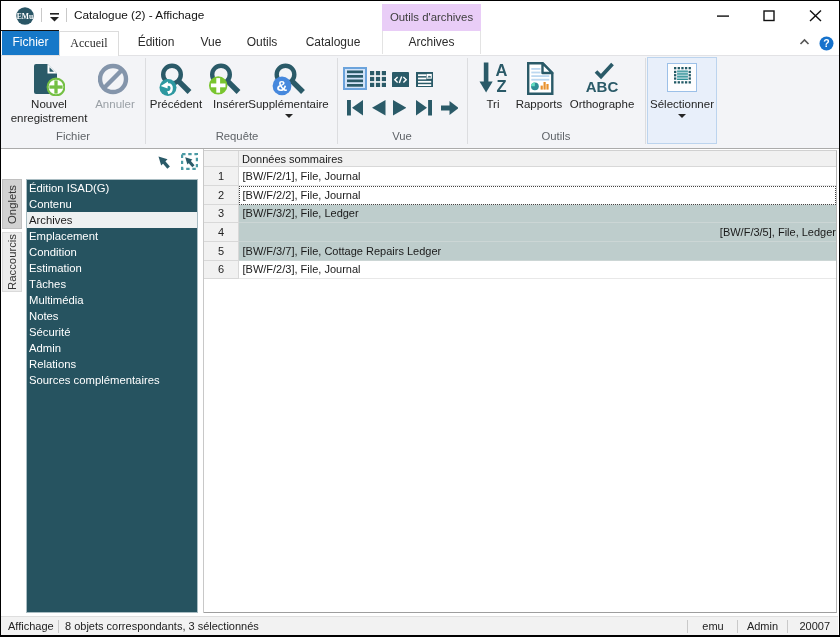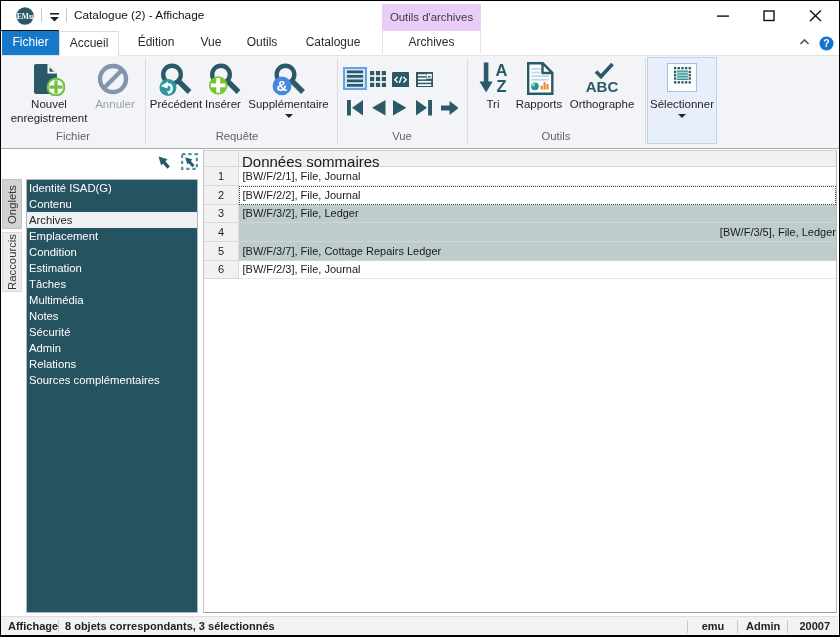--- a/index.html
+++ b/index.html
@@ -9,21 +9,21 @@
 #win .edge { position:absolute; background:#000; z-index:50; }
 .abs { position:absolute; }
 
 #titlebar { position:absolute; left:0; top:0; width:838px; height:30px; background:#fff; }
 #apptitle { position:absolute; left:74px; top:8px; font-size:11.8px; color:#111;text-align:right; }
 .tsep { position:absolute; top:8px; width:1px; height:14px; background:#c9c9c9; }
 #ctxlabel { position:absolute; left:382px; top:4px; width:99px; height:27px; background:#e9cdf7; color:#3c3c3c; text-align:center; line-height:27px; font-size:11.4px; }
 
 #fichiertopline { position:absolute; left:0; top:30px; width:59px; height:1px; background:#121212; }
 #tab-fichier { position:absolute; left:2px; top:31px; width:57px; height:24px; z-index:5; background:#1678c8; color:#fff; text-align:center; line-height:22px; font-size:12px; }
-#tab-accueil { position:absolute; left:59px; top:31px; width:60px; height:25px; background:#fff; border:1px solid #dcdcdc; border-bottom:none; z-index:5; color:#2b2b2b; text-align:center; line-height:22px; font-size:12px; }
+#tab-accueil { position:absolute; left:59px; top:31px; width:60px; height:25px; background:#fff; border:1px solid #dcdcdc; border-bottom:none; z-index:5; color:#2b2b2b; text-align:center; line-height:22px; font-size:12px;font-family:Liberation Serif, serif; }
 .tab { position:absolute; top:31px; height:23px; line-height:22px; color:#2b2b2b; text-align:center; font-size:12px; }
 #tab-archives { position:absolute; left:382px; top:31px; width:99px; height:23px; background:#fff; border-left:1px solid #e3e3e3; border-right:1px solid #e3e3e3; color:#2b2b2b; text-align:center; line-height:22px; font-size:12px; }
 
 #ribbon { position:absolute; left:0; top:55px; width:840px; height:94px; background:#f3f4f7; border-top:1px solid #e2e2e5; border-bottom:1px solid #ababab; }
 .gsep { position:absolute; top:58px; width:1px; height:86px; background:#dcdde0; }
 .glabel { position:absolute; top:129.5px; font-size:11.3px; color:#5f6368; text-align:center; }
 .blabel { position:absolute; font-size:11.5px; color:#252525; text-align:center; white-space:nowrap; }
 .dmark { position:absolute; width:0; height:0; border-left:4px solid transparent; border-right:4px solid transparent; border-top:4px solid #252525; }
 
 #content { position:absolute; left:0; top:149px; width:838px; height:467px; background:#fff; }
@@ -32,21 +32,21 @@
 #panel { position:absolute; left:26px; top:30px; width:172px; height:434px; background:#265360; border:1px solid #a9bcc2; }
 .prow { height:16px; line-height:16px; color:#fff; padding-left:2px; font-size:11.3px; white-space:nowrap; }
 .prow.sel { background:#eef1f1; color:#1d1d1d; }
 #vsplit { position:absolute; left:203px; top:0px; width:1px; height:464px; background:#c8c8c8; }
 
 #tablewrap { position:absolute; left:204px; top:1px; width:633px; height:463px; background:#fff; border-top:1px solid #d0d0d0; border-right:1px solid #b9b9b9; border-bottom:1px solid #9e9e9e; }
 .rnum { position:absolute; left:0; width:35px; background:#f1f1f1; border-right:1px solid #d8d8d8; border-bottom:1px solid #d8d8d8; text-align:center; font-size:11px; color:#222; }
 .trow { position:absolute; left:35px; width:597px; padding-left:3.5px; border-bottom:1px solid #e8e8e8; font-size:11px; color:#1a1a1a; white-space:nowrap; }
 .selrow { background:#becdcc; border-bottom-color:#ccd6d5; }
 
-#statusbar { position:absolute; left:0; top:616px; width:838px; height:22px; background:#f2f2f2; border-top:1px solid #dedede; font-size:11px; color:#222;font-weight:bold; }
+#statusbar { position:absolute; left:0; top:616px; width:838px; height:22px; background:#f2f2f2; border-top:1px solid #dedede; font-size:11px; color:#222; }
 .ssep { position:absolute; top:3px; width:1px; height:13px; background:#c9c9c9; }
 </style>
 </head>
 <body>
 <div id="win">
   <div class="edge" style="left:0; top:0; width:840px; height:1px;"></div>
   <div class="edge" style="left:0; top:635px; width:840px; height:2px;"></div>
   <div class="edge" style="left:0; top:0; width:1px; height:637px;"></div>
   <div class="edge" style="left:839px; top:0; width:1px; height:637px;"></div>
 
@@ -126,21 +126,21 @@
     </g>
   </svg>
   <div class="blabel" style="left:146px; top:98px; width:60px;">Précédent</div>
   <svg class="abs" style="left:205px; top:62px;" width="38" height="36" viewBox="0 0 38 36">
     <circle cx="16" cy="12.5" r="8.8" fill="none" stroke="#2a5a68" stroke-width="4.4"></circle>
     <line x1="22.3" y1="18.8" x2="33.5" y2="30" stroke="#2a5a68" stroke-width="5.4"></line>
     <circle cx="13.2" cy="23.4" r="9.2" fill="#79c52f"></circle>
     <rect x="5.9" y="21.5" width="14.6" height="3.8" fill="#fff"></rect>
     <rect x="11.3" y="16.1" width="3.8" height="14.6" fill="#fff"></rect>
   </svg>
-  <div class="blabel" style="left:193px; top:98px; width:60px;">Insérer</div>
+  <div class="blabel" style="left:193px; top:98px; width:76px;">Insérer</div>
   <svg class="abs" style="left:269px; top:62px;" width="38" height="36" viewBox="0 0 38 36">
     <circle cx="16.5" cy="12.5" r="8.8" fill="none" stroke="#2a5a68" stroke-width="4.4"></circle>
     <line x1="22.8" y1="18.8" x2="34" y2="30" stroke="#2a5a68" stroke-width="5.4"></line>
     <circle cx="13" cy="23.9" r="9.4" fill="#4688dd"></circle>
     <text x="13" y="29.4" font-size="15" font-weight="bold" fill="#fff" text-anchor="middle">&amp;</text>
   </svg>
   <div class="blabel" style="left:246px; top:98px; width:85px;">Supplémentaire</div>
   <div class="dmark" style="left:284.5px; top:114px;"></div>
 
   <div class="abs" style="left:343px; top:67px; width:24px; height:23px; background:#d2e3f8; border:2px solid #6ba3dc;"></div>
@@ -272,39 +272,39 @@
       <path d="M4.2 4.2 L11.4 6.4 L6.4 11.4 Z" fill="#2a5a68"></path>
       <line x1="7.4" y1="7.4" x2="12.4" y2="13.2" stroke="#2a5a68" stroke-width="3"></line>
     </svg>
     <div class="vtab" style="top:30px; height:50px; background:#d2d2d2; border:1px solid #c0c0c0;">
         <span>Onglets</span>
       </div>
     <div class="vtab" style="top:83px; height:60px; background:#ececec; border:1px solid #dadada;">
         <span>Raccourcis</span>
       </div>
     <div id="panel">
-      <div class="prow">Identité ISAD(G)</div>
+      <div class="prow">Édition ISAD(G)</div>
       <div class="prow">Contenu</div>
       <div class="prow sel">Archives</div>
       <div class="prow">Emplacement</div>
       <div class="prow">Condition</div>
       <div class="prow">Estimation</div>
       <div class="prow">Tâches</div>
       <div class="prow">Multimédia</div>
       <div class="prow">Notes</div>
       <div class="prow">Sécurité</div>
       <div class="prow">Admin</div>
       <div class="prow">Relations</div>
       <div class="prow">Sources complémentaires</div>
     </div>
     <div id="vsplit"></div>
     <div id="tablewrap">
       <div class="abs" style="left:0; top:0; width:632px; height:16px; background:#f1f1f1; border-bottom:1px solid #d8d8d8;"></div>
       <div class="rnum" style="top:0; height:16px;"></div>
-      <div class="abs" style="left:38px; top:1.5px; font-size:15px;">Données sommaires</div>
+      <div class="abs" style="left:38px; top:1.5px; font-size:11px;">Données sommaires</div>
       <div class="rnum" style="top:16px; height:19px; line-height:18px;">1</div>
       <div class="trow" style="top:16px; height:19px; line-height:18px;">[BW/F/2/1], File, Journal</div>
       <div class="rnum" style="top:35px; height:19px; line-height:18px;">2</div>
       <div class="trow" style="top:35px; height:19px; line-height:18px; outline:1px dotted #444; outline-offset:-1px;">[BW/F/2/2], File, Journal</div>
       <div class="rnum" style="top:54px; height:18px; line-height:17px;">3</div>
       <div class="trow selrow" style="top:54px; height:18px; line-height:17px;">[BW/F/3/2], File, Ledger</div>
       <div class="rnum" style="top:72px; height:19px; line-height:18px;">4</div>
       <div class="trow selrow" style="top:72px; height:19px; line-height:18px;text-align:right;">[BW/F/3/5], File, Ledger</div>
       <div class="rnum" style="top:91px; height:19px; line-height:18px;">5</div>
       <div class="trow selrow" style="top:91px; height:19px; line-height:18px;">[BW/F/3/7], File, Cottage Repairs Ledger</div>

